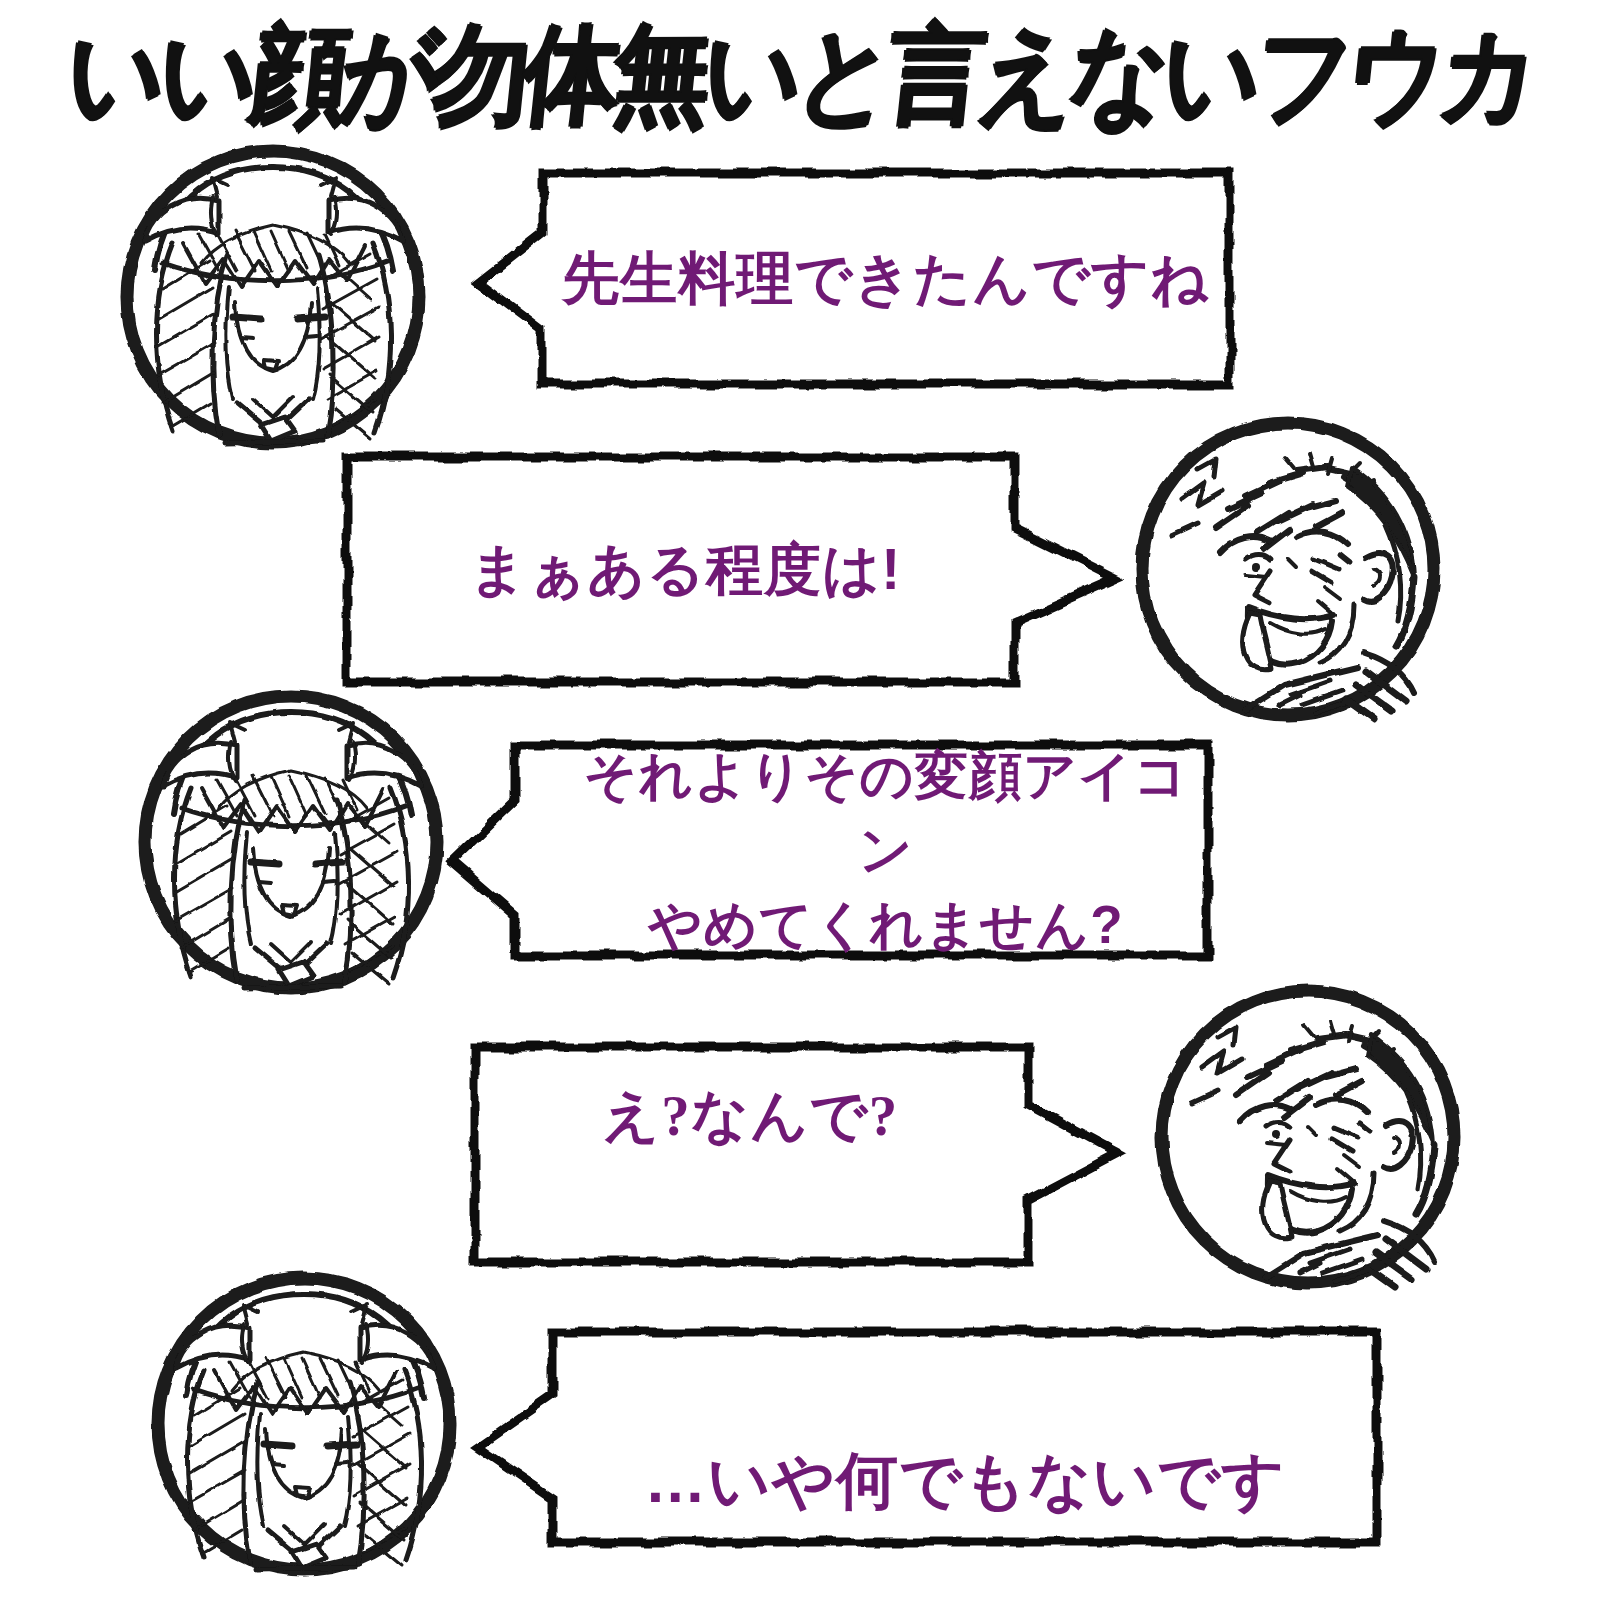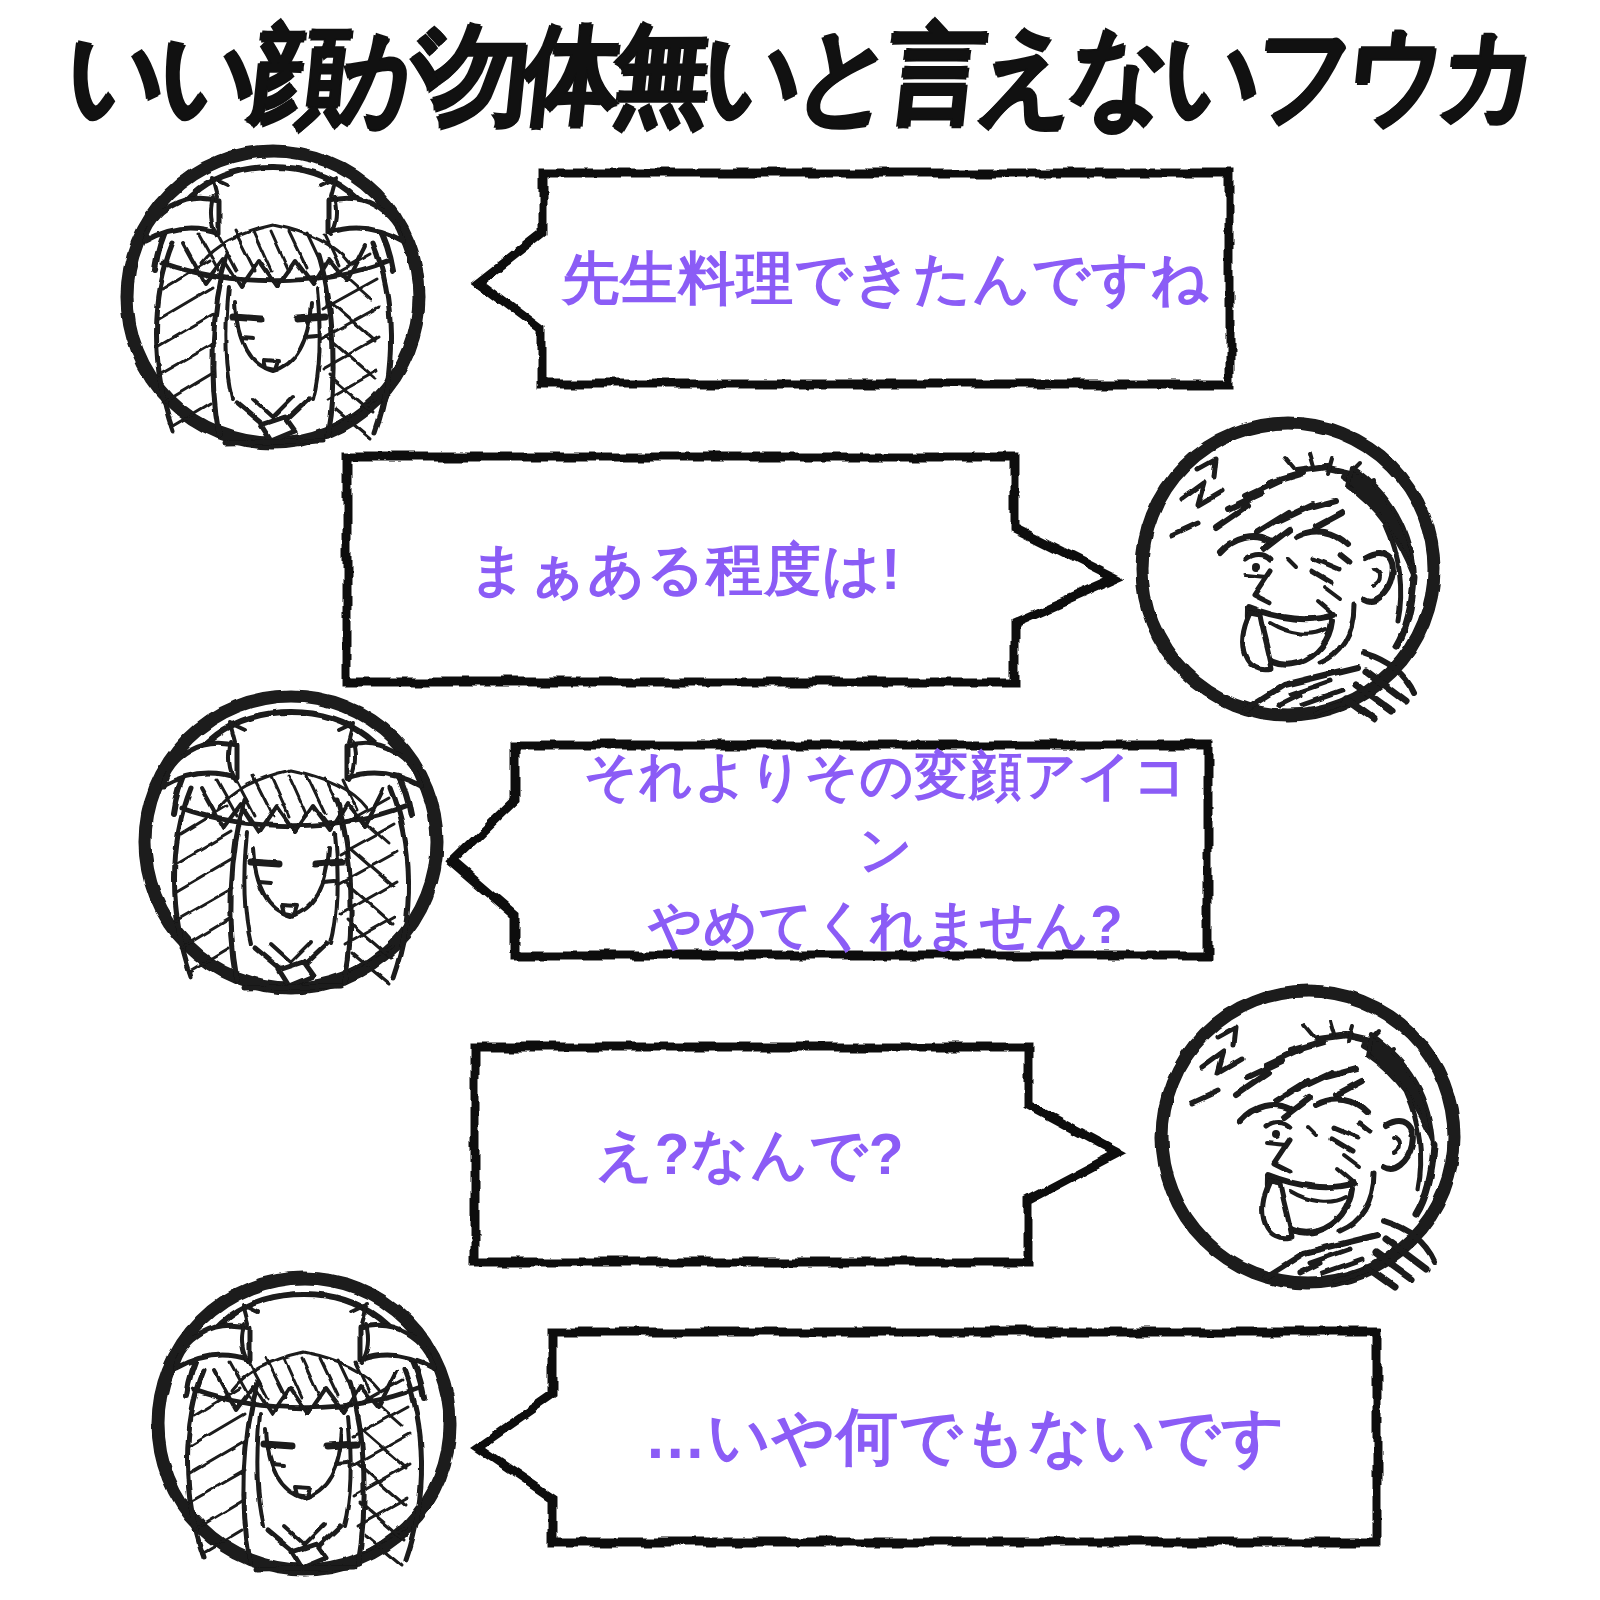--- a/index.html
+++ b/index.html
@@ -39,35 +39,35 @@
     width: 1600px;
     height: 1600px;
   }
   .bubble-text {
     position: absolute;
     display: flex;
     align-items: center;
     justify-content: center;
     text-align: center;
     font-weight: 600;
-    color: #8b5cf6;
+    color: #701a75;
     white-space: pre-line;
     line-height: 1.4;
     letter-spacing: 1px;
     z-index: 3;
   }
   .bubble-text.left-aligned {
     justify-content: flex-start;
     text-align: center;
   }
   .t1 { left: 556px; top: 177px; width: 660px; height: 204px; font-size: 57px; }
   .t2 { left: 360px; top: 461px; width: 650px; height: 218px; font-size: 57px; }
   .t3 { left: 552px; top: 749px; width: 648px; height: 203px; font-size: 53px; padding-left: 10px; }
-  .t4 { left: 480px; top: 1051px; width: 540px; height: 208px; font-size: 57px; }
-  .t5 { left: 560px; top: 1336px; width: 810px; height: 203px; font-size: 62px; }
+  .t4 { left: 480px; top: 1012px; width: 540px; height: 208px; font-size: 57px; font-family: Liberation Serif, serif; }
+  .t5 { left: 560px; top: 1380px; width: 810px; height: 203px; font-size: 62px; }
 </style>
 </head>
 <body>
 
 <div class="canvas">
 
   <div class="page-title">いい顔が勿体無いと言えないフウカ</div>
 
   <svg class="art-layer" viewBox="0 0 1600 1600" xmlns="http://www.w3.org/2000/svg">
     <defs>

